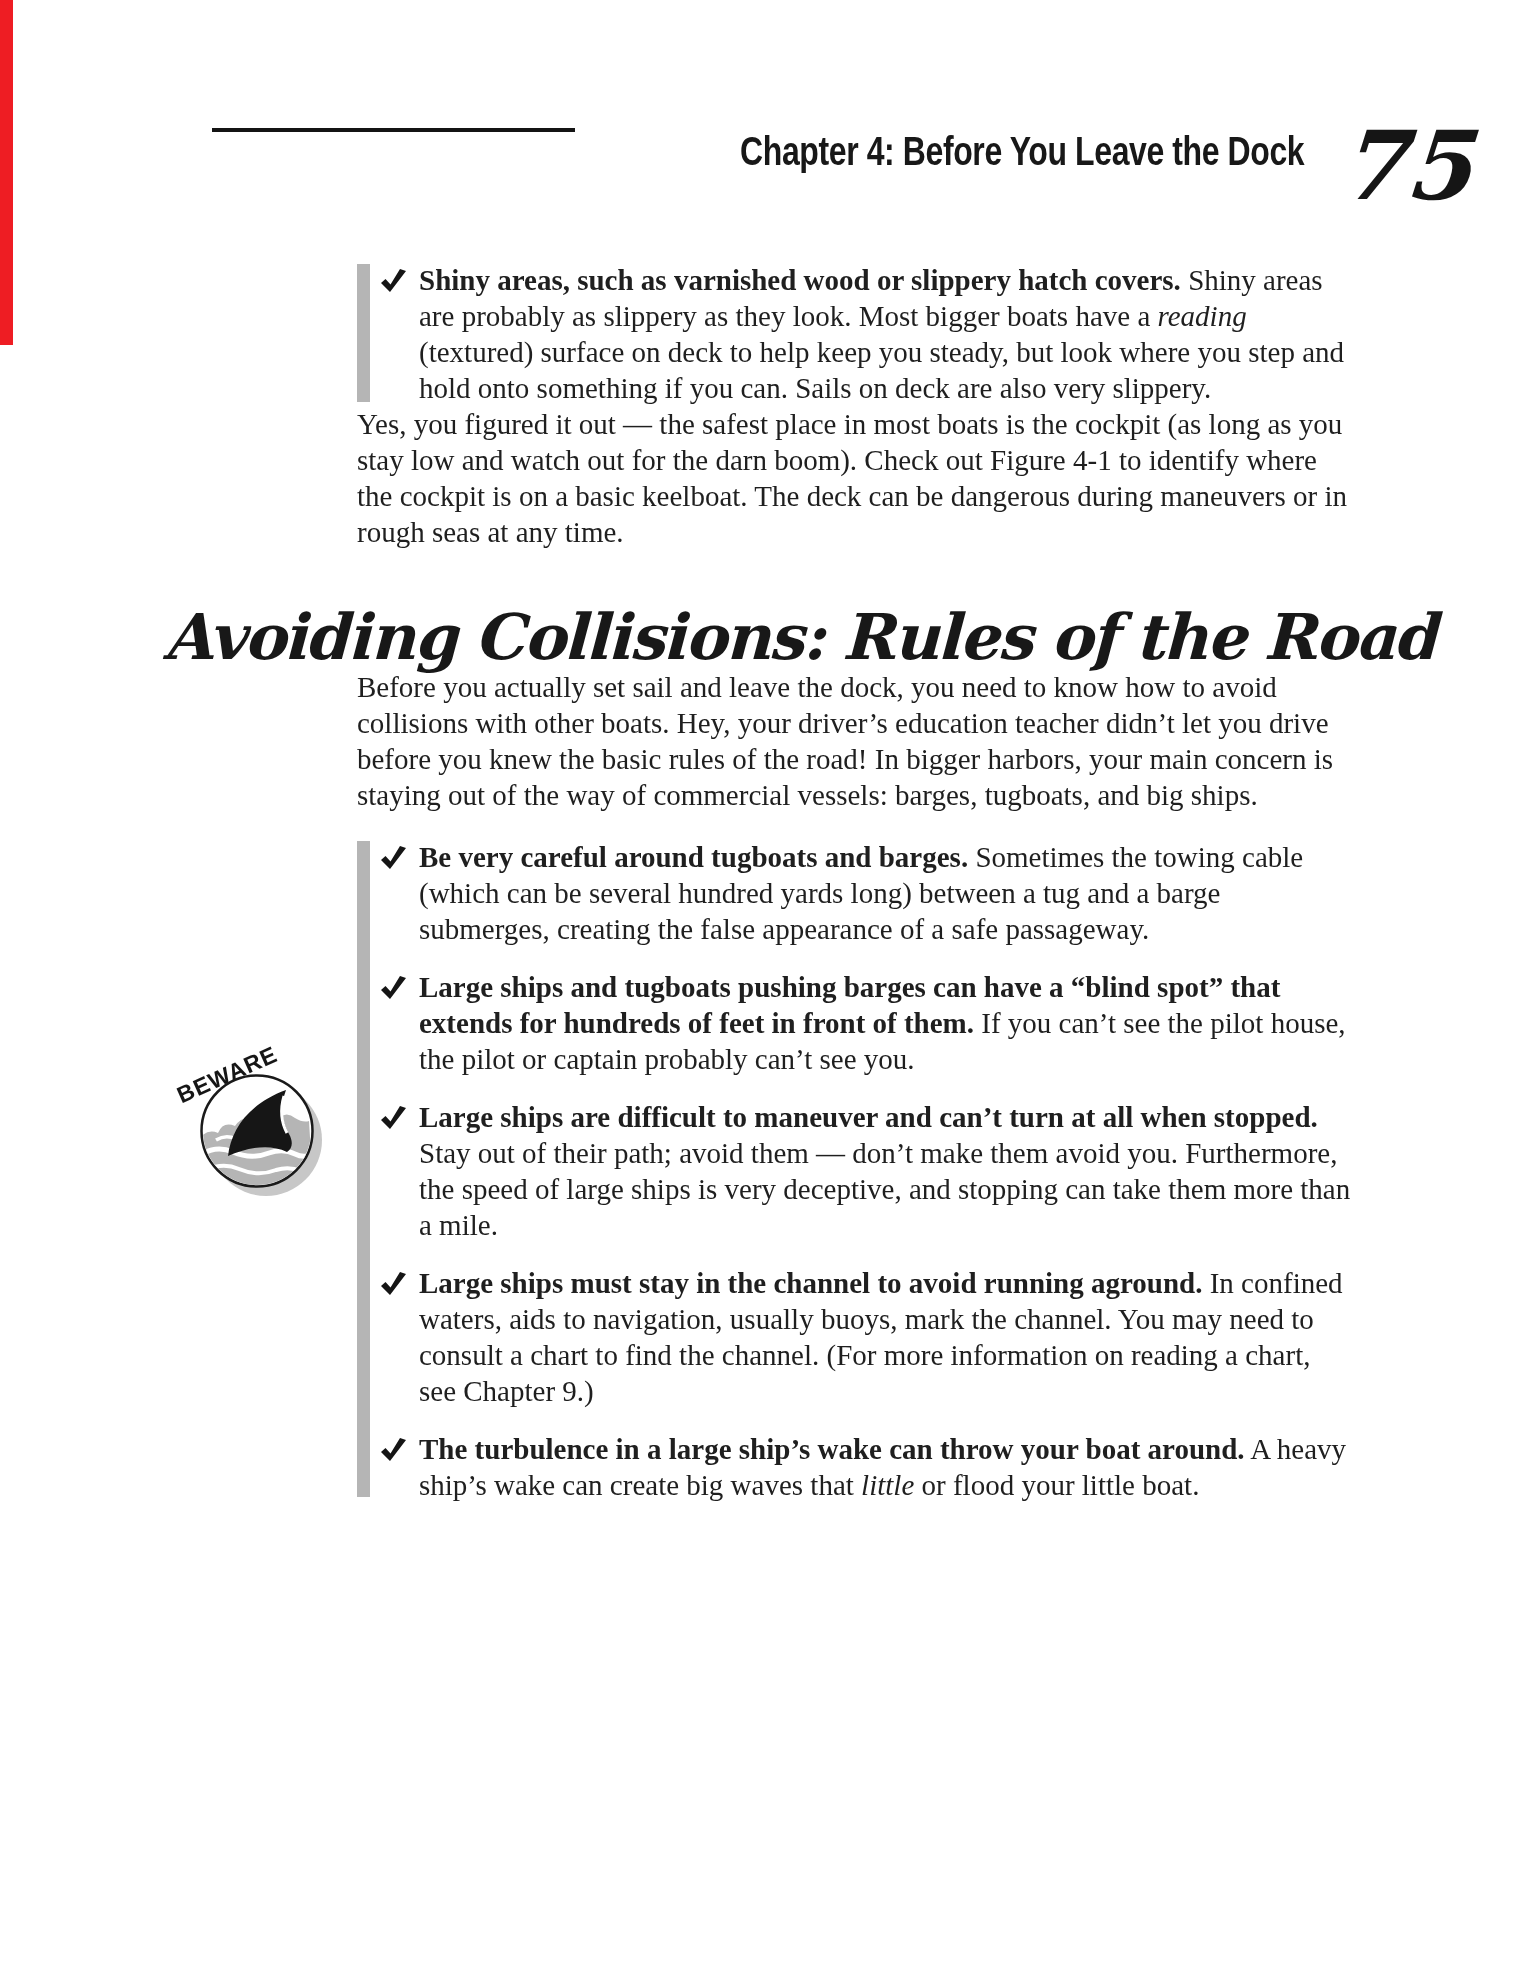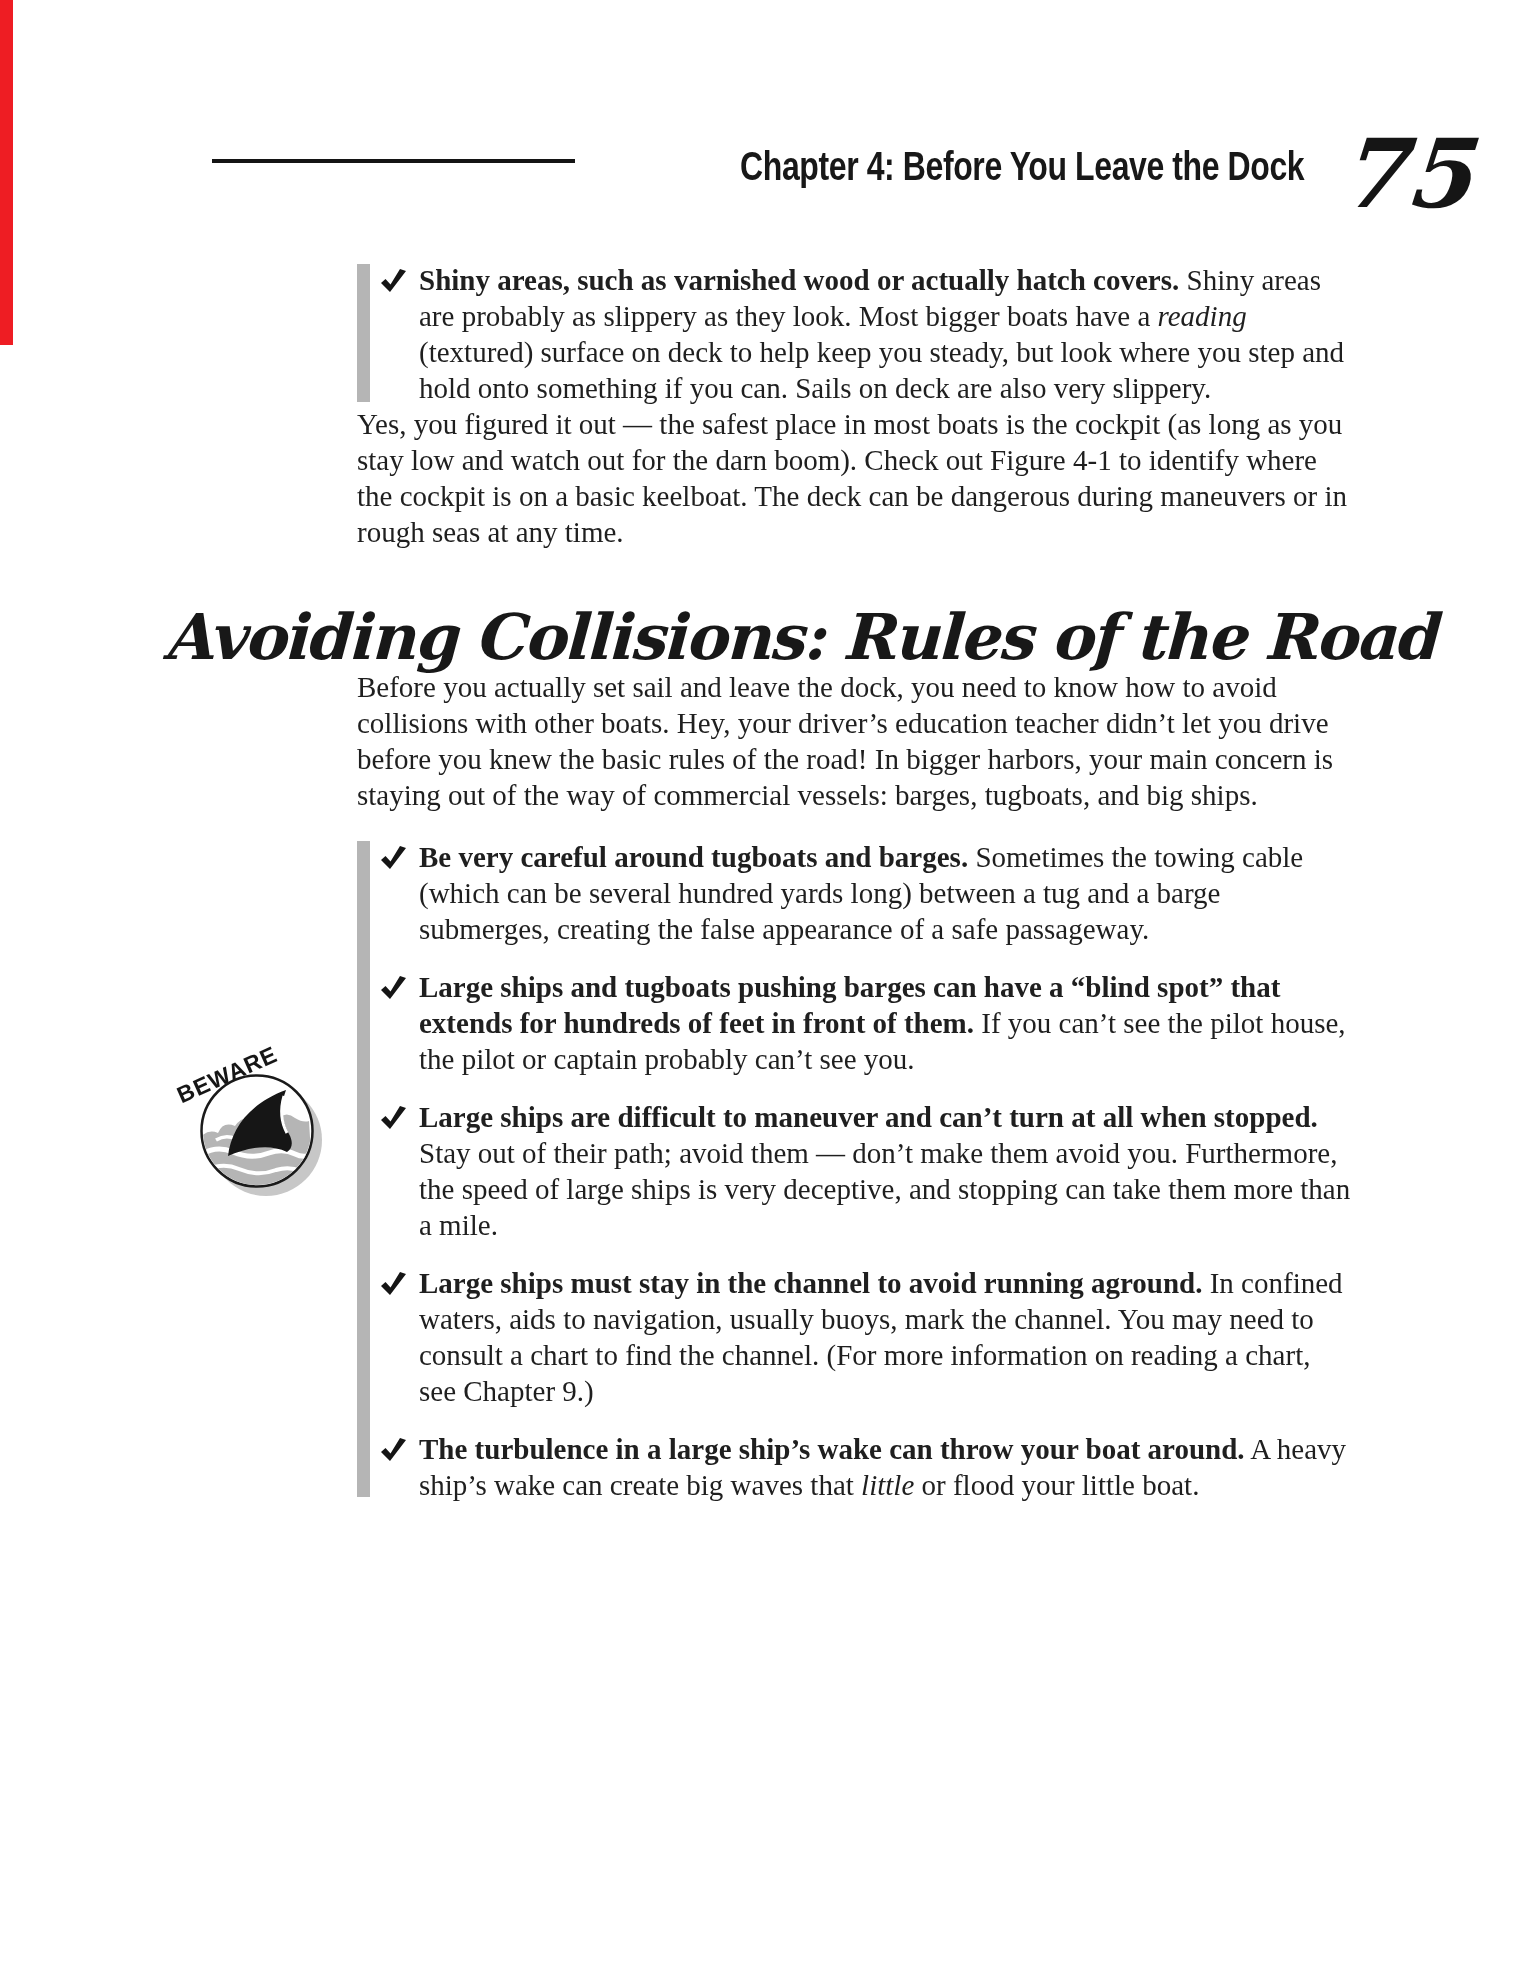--- a/index.html
+++ b/index.html
@@ -4,21 +4,21 @@
 <style>
   html,body{margin:0;padding:0;background:#888;}
   .page{
     position:relative; width:1530px; height:1980px; background:#ffffff;
     margin:0 auto; overflow:hidden;
     font-family:"Liberation Serif", serif; color:#1f1f1f;
   }
   
   .red-strip{position:absolute; left:0; top:0; width:13px; height:345px;}
   
-  .header{position:absolute; left:212px; right:50px; top:136px; display:flex; align-items:center;}
+  .header{position:absolute; left:212px; right:50px; top:128px; display:flex; align-items:flex-start;}
   .header-rule{flex:1 1 auto; height:4px; background:#141414; margin-bottom:11px;}
   .chapter-title{
     font-family:"Liberation Sans", sans-serif; font-weight:bold; font-size:41px;
     white-space:nowrap; display:inline-block; transform:scaleX(0.78);
     transform-origin:right bottom; letter-spacing:-0.5px; color:#181818; margin-left:6px;
   }
   .folio{
     font-family:"DejaVu Serif", serif; font-style:italic; font-weight:bold;
     font-size:95px; line-height:0.8; margin-left:44px; margin-bottom:-16px;
     transform:skewX(-7deg); color:#151515; white-space:nowrap;
@@ -66,21 +66,21 @@
 
   <div class="content">
 
     <div class="bar-block">
       <div class="graybar" style="background:#b5b5b5;"></div>
       <span class="check">
         <svg width="28" height="26" viewBox="0 0 28 26">
             <path d="M1,15 L10,24 L26,3 L20,1 L10.5,16.5 L5.5,11 Z" fill="#151515"></path>
           </svg>
       </span>
-      <p class="body"><span class="bold-lead">Shiny areas, such as varnished wood or actually hatch covers.</span><span> Shiny areas are probably as slippery as they look. Most bigger boats have a </span><em>reading</em><span> (textured) surface on deck to help keep you steady, but look where you step and hold onto something if you can. Sails on deck are also very slippery.</span></p>
+      <p class="body"><span class="bold-lead">Shiny areas, such as varnished wood or slippery hatch covers.</span><span> Shiny areas are probably as slippery as they look. Most bigger boats have a </span><em>reading</em><span> (textured) surface on deck to help keep you steady, but look where you step and hold onto something if you can. Sails on deck are also very slippery.</span></p>
     </div>
 
     <p class="body para-cockpit">Yes, you figured it out — the safest place in most boats is the cockpit (as long as you stay low and watch out for the darn boom). Check out Figure 4-1 to identify where the cockpit is on a basic keelboat. The deck can be dangerous during maneuvers or in rough seas at any time.</p>
 
     <h1 class="section-heading">Avoiding Collisions: Rules of the Road</h1>
 
     <p class="body para-intro">Before you actually set sail and leave the dock, you need to know how to avoid collisions with other boats. Hey, your driver’s education teacher didn’t let you drive before you knew the basic rules of the road! In bigger harbors, your main concern is staying out of the way of commercial vessels: barges, tugboats, and big ships.</p>
 
 
     <ul class="rules-list">

